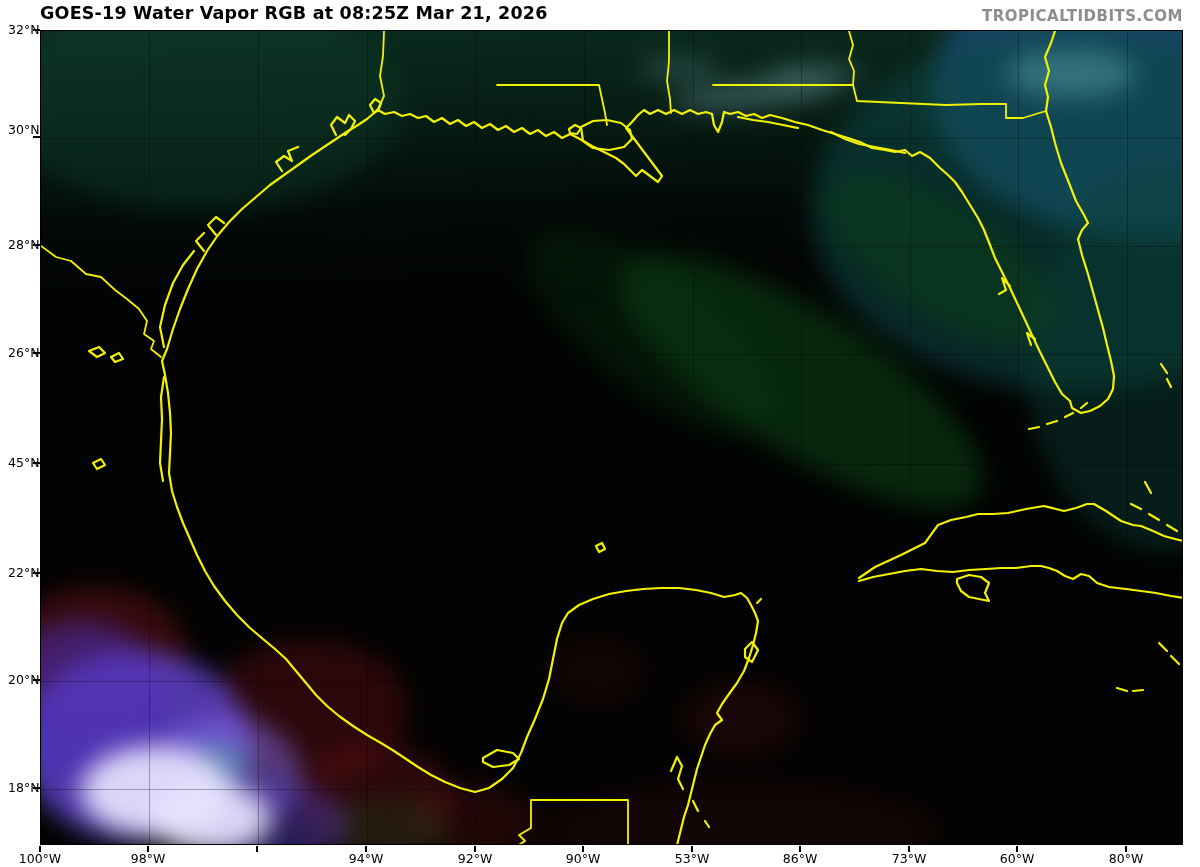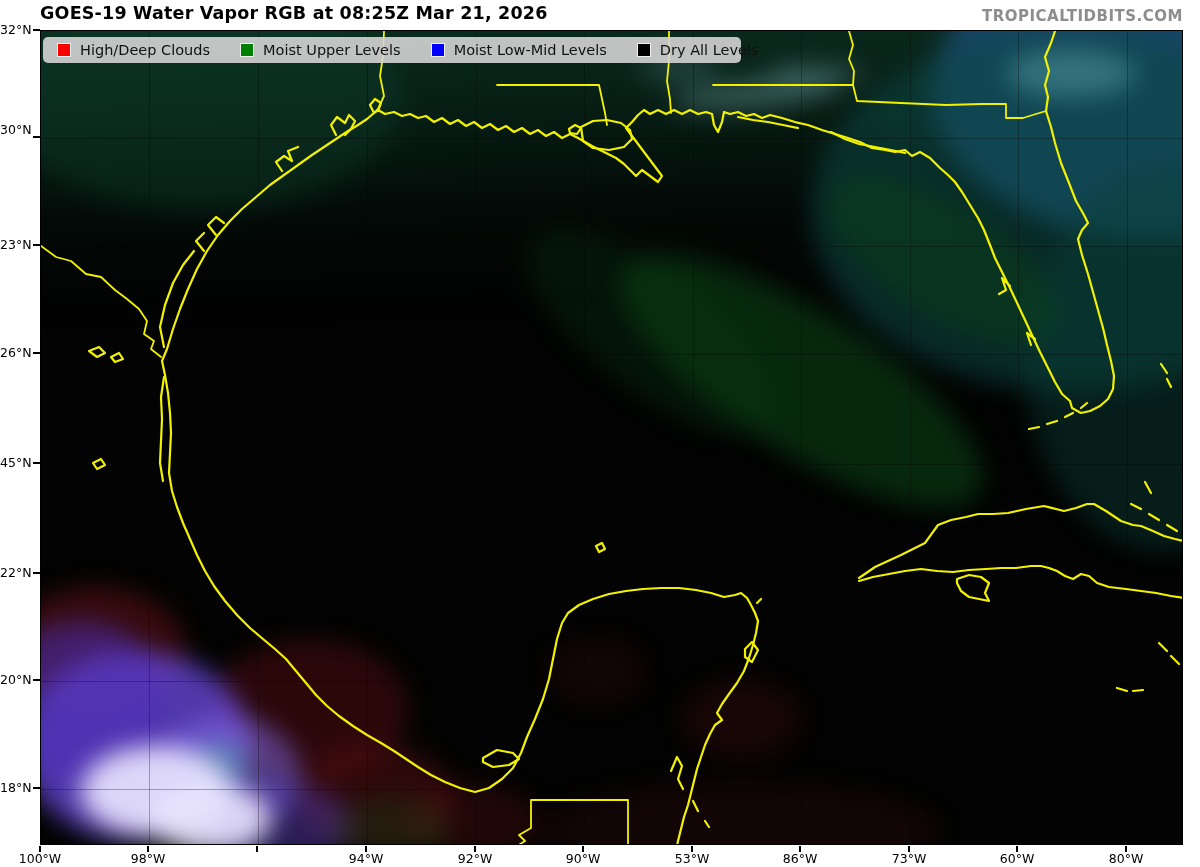--- a/index.html
+++ b/index.html
@@ -62,21 +62,21 @@
   #legend{position:absolute;left:2px;top:6px;width:698px;height:26px;box-sizing:border-box;
     background:rgba(212,212,212,.9);border-radius:5px;display:flex;align-items:center;
     padding:0 14px;gap:30px;}
   .leg-item{display:flex;align-items:center;gap:9px;white-space:nowrap;}
   .leg-swatch{width:14px;height:14px;border:1px solid #f0f0f0;box-sizing:border-box;display:inline-block;}
   .leg-label{font-size:14.5px;color:#111;}
 
   
   .tick-left{position:absolute;width:7px;height:1.5px;background:#000;left:33px;}
   .tick-bottom{position:absolute;width:1.5px;height:6px;background:#000;top:846px;}
-  .lat-label{position:absolute;left:0;width:30px;text-align:right;font-size:12.5px;color:#000;}
+  .lat-label{position:absolute;left:0;width:30px;text-align:right;font-size:12.5px;color:#000;padding-left:8px;}
   .lon-label{position:absolute;width:60px;text-align:center;font-size:12.5px;color:#000;top:851px;}
 </style>
 </head>
 <body>
 
 <div id="page-title">GOES-19 Water Vapor RGB at 08:25Z Mar 21, 2026</div>
 <div id="watermark">TROPICALTIDBITS.COM</div>
 
 <div id="map">
   <div id="blobs">
@@ -174,47 +174,29 @@
     <path d="M704,618 L711,611 717,619 711,631 704,626 Z"></path>
     <path d="M716,572 L720,568"></path>
     <path d="M630,740 L636,726 641,735 637,748 642,758 M652,770 L657,780 M664,790 L668,796"></path>
     <path d="M555,515 L561,512 564,518 558,521 Z"></path>
 
     <path class="thin" d="M490,769 L587,769 M587,769 L587,815 M490,769 L490,797 478,804 484,810 476,815"></path>
 
     <path d="M48,320 L58,316 64,322 56,326 Z M70,326 L78,322 82,328 74,331 Z M52,432 L60,428 64,434 56,438 Z"></path>
   </svg>
 
-  <div id="legend">
-      <div class="leg-item">
-        <span class="leg-swatch" style="background: rgb(254, 0, 0);"></span>
-        <span class="leg-label">High/Deep Clouds</span>
-      </div>
-      <div class="leg-item">
-        <span class="leg-swatch" style="background: rgb(0, 128, 0);"></span>
-        <span class="leg-label">Moist Upper Levels</span>
-      </div>
-      <div class="leg-item">
-        <span class="leg-swatch" style="background: rgb(0, 0, 254);"></span>
-        <span class="leg-label">Moist Low-Mid Levels</span>
-      </div>
-      <div class="leg-item">
-        <span class="leg-swatch" style="background: rgb(0, 0, 0);"></span>
-        <span class="leg-label">Dry All Levels</span>
-      </div>
-    </div>
 </div>
 
 <div id="axes">
     <div class="tick-left" style="top: 29.25px;"></div>
     <div class="lat-label" style="top: 22px;">32°N</div>
     <div class="tick-left" style="top: 136.25px;"></div>
     <div class="lat-label" style="top: 122px;">30°N</div>
     <div class="tick-left" style="top: 244.25px;"></div>
-    <div class="lat-label" style="top: 237px;">23°N</div>
+    <div class="lat-label" style="top: 237px;">28°N</div>
     <div class="tick-left" style="top: 352.25px;"></div>
     <div class="lat-label" style="top: 345px;">26°N</div>
     <div class="tick-left" style="top: 462.25px;"></div>
     <div class="lat-label" style="top: 455px;">45°N</div>
     <div class="tick-left" style="top: 572.25px;"></div>
     <div class="lat-label" style="top: 565px;">22°N</div>
     <div class="tick-left" style="top: 679.25px;"></div>
     <div class="lat-label" style="top: 672px;">20°N</div>
     <div class="tick-left" style="top: 787.25px;"></div>
     <div class="lat-label" style="top: 780px;">18°N</div>

